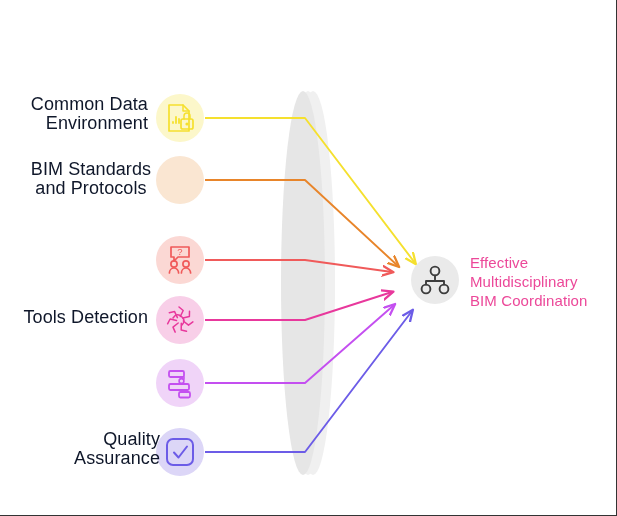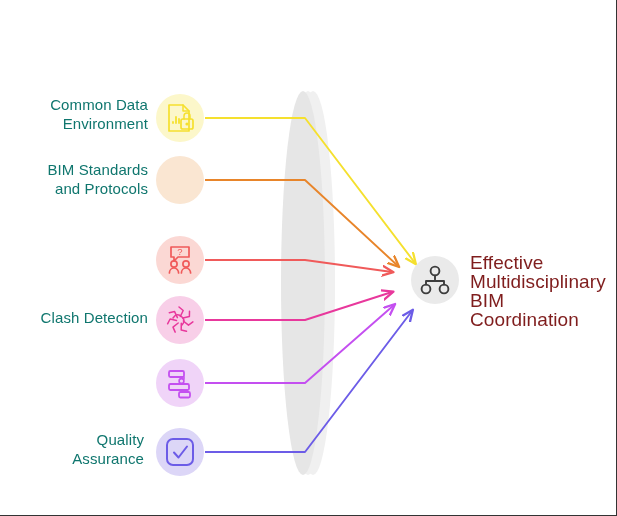--- a/index.html
+++ b/index.html
@@ -23,32 +23,32 @@
   #diagram-svg {
     position: absolute;
     left: 0;
     top: 0;
     width: 617px;
     height: 516px;
   }
   .node-label {
     position: absolute;
     text-align: right;
-    font-size: 15px;
+    font-size: 18px;
     line-height: 19px;
-    color: #0f766e;
+    color: #0f172a;
     white-space: pre-line;
     letter-spacing: 0.1px;
   }
   .target-label {
     position: absolute;
     text-align: left;
-    font-size: 19px;
+    font-size: 15px;
     line-height: 19px;
-    color: #7f1d1d;
+    color: #ec4899;
     white-space: pre-line;
     letter-spacing: 0.1px;
   }
 </style>
 </head>
 <body>
 
 <div id="canvas">
 
   <svg id="diagram-svg" viewBox="0 0 617 516">
@@ -151,23 +151,23 @@
             <circle cx="444" cy="289" r="4.4" fill="none" stroke="#3d3d3d" stroke-width="1.9" stroke-linecap="round" stroke-linejoin="round"></circle>
             <path d="M435,275.4 L435,279.5" fill="none" stroke="#3d3d3d" stroke-width="1.9" stroke-linecap="round" stroke-linejoin="round"></path>
             <path d="M426,284.6 L426,281 L444,281 L444,284.6" fill="none" stroke="#3d3d3d" stroke-width="1.9" stroke-linecap="round" stroke-linejoin="round"></path>
           </g>
         </g>
       </g>
   </svg>
 
   <div class="node-label" style="left: 12px; top: 95px; width: 136px;">Common Data
 Environment</div>
-  <div class="node-label" style="left: 12px; top: 160px; width: 136px;">BIM Standards
+  <div class="node-label" style="left: 23px; top: 160px; width: 136px; text-align: center;">BIM Standards
 and Protocols</div>
-  <div class="node-label" style="left: 12px; top: 308px; width: 136px;">Clash Detection</div>
-  <div class="node-label" style="left: 8px; top: 430px; width: 136px;">Quality
+  <div class="node-label" style="left: 12px; top: 308px; width: 136px;">Tools Detection</div>
+  <div class="node-label" style="left: 24px; top: 430px; width: 136px;">Quality
 Assurance</div>
 
   <div class="target-label" style="left: 470px; top: 253px; width: 140px;">Effective
 Multidisciplinary
 BIM Coordination</div>
 
 </div>
 
 </body></html>

